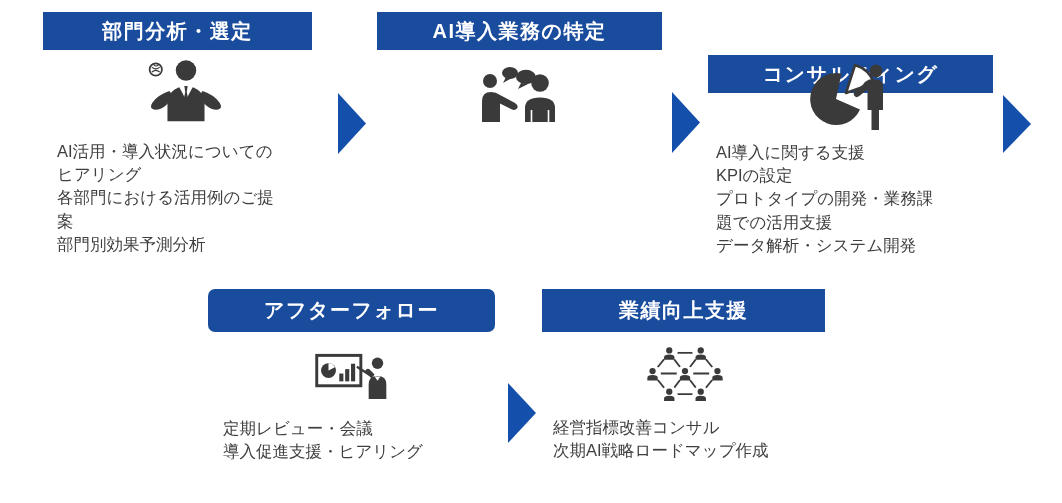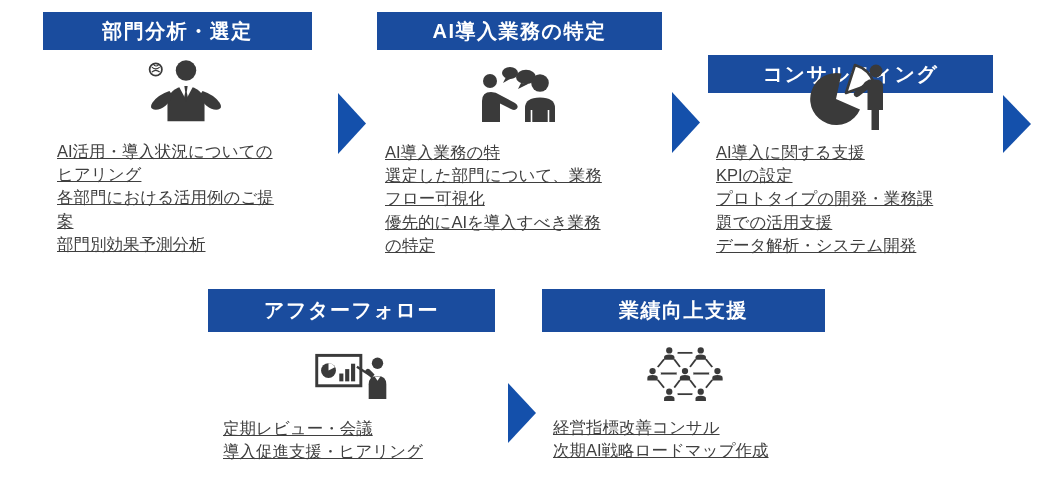--- a/index.html
+++ b/index.html
@@ -6,34 +6,34 @@
   .canvas {
     position:relative; width:1062px; height:503px; background:var(--background,#ffffff);
     font-family:"Liberation Sans","DejaVu Sans",sans-serif; overflow:hidden;
   }
   .hdr {
     position:absolute; background:var(--header-bg,#1a4c9e); color:var(--header-text,#ffffff);
     font-weight:bold; font-size:20px; letter-spacing:1.5px;
     display:flex; align-items:center; justify-content:center;
   }
   .txt { position:absolute; color:var(--body-text,#3f3f3f); font-size:16.5px; line-height:23.2px; }
-  .txt div { white-space:nowrap;text-decoration:underline; }
+  .txt div { white-space:nowrap; }
   .arrow {
     position:absolute; width:28px; height:61px;
     background:var(--arrow,#1450ab);
     clip-path:polygon(0 0, 100% 50%, 0 100%);
   }
   .icon { position:absolute; color:var(--icon,#3a3a3a); }
   .icon svg { display:block; width:100%; height:100%; }
 
   
   #h1 { left:43px;  top:12px;  width:269px; height:38px; }
   #h2 { left:377px; top:12px;  width:285px; height:38px; }
   #h3 { left:708px; top:12px;  width:285px; height:38px;margin-top:43px; }
-  #h4 { left:208px; top:289px; width:287px; height:43px; }
+  #h4 { left:208px; top:289px; width:287px; height:43px;border-radius:7px; }
   #h5 { left:542px; top:289px; width:283px; height:43px; }
 
   
   #i1 { left:146px; top:58px;  width:80px; height:66px; }
   #i2 { left:479px; top:64px;  width:76px; height:58px; }
   #i3 { left:808px; top:58px;  width:86px; height:74px; }
   #i4 { left:314px; top:350px; width:78px; height:49px; }
   #i5 { left:644px; top:344px; width:82px; height:59px; }
 
   
@@ -87,27 +87,20 @@
       <ellipse cx="31" cy="9" rx="8" ry="6" fill="currentColor"></ellipse>
       <path d="M27,13 L24,19 L33,14 Z" fill="currentColor"></path>
       <ellipse cx="47" cy="13" rx="10" ry="7.2" fill="currentColor"></ellipse>
       <path d="M42,19 L39,25 L49,20 Z" fill="currentColor"></path>
       <circle cx="11" cy="17" r="7" fill="currentColor"></circle>
       <path d="M3,58 L3,37 Q3,28 12,28 Q17,28 21,31 L36,39 Q40,41.5 38,44.5 Q36,47 32,45 L21,39.5 L21,58 Z" fill="currentColor"></path>
       <circle cx="61" cy="19" r="8.8" fill="currentColor"></circle>
       <path d="M46,58 L46,44 Q46,33.5 61,33.5 Q76,33.5 76,44 L76,58 Z" fill="currentColor"></path>
       <path d="M52.5,46 L52.5,58 M69.5,46 L69.5,58" stroke="#fff" stroke-width="1.6"></path>
     </svg>
-  </div>
-  <div class="txt" id="t2">
-    <div>AI導入業務の特</div>
-    <div>選定した部門について、業務</div>
-    <div>フロー可視化</div>
-    <div>優先的にAIを導入すべき業務</div>
-    <div>の特定</div>
   </div>
 
   <div class="arrow" id="a2"></div>
 
   <div class="hdr" id="h3">
     <span>コンサルティング</span>
   </div>
   <div class="icon" id="i3">
     <svg viewBox="0 0 86 74" xmlns="http://www.w3.org/2000/svg">
       <path d="M28,41 L33.5,15.6 A26,26 0 1 0 52,51.5 Z" fill="currentColor"></path>

